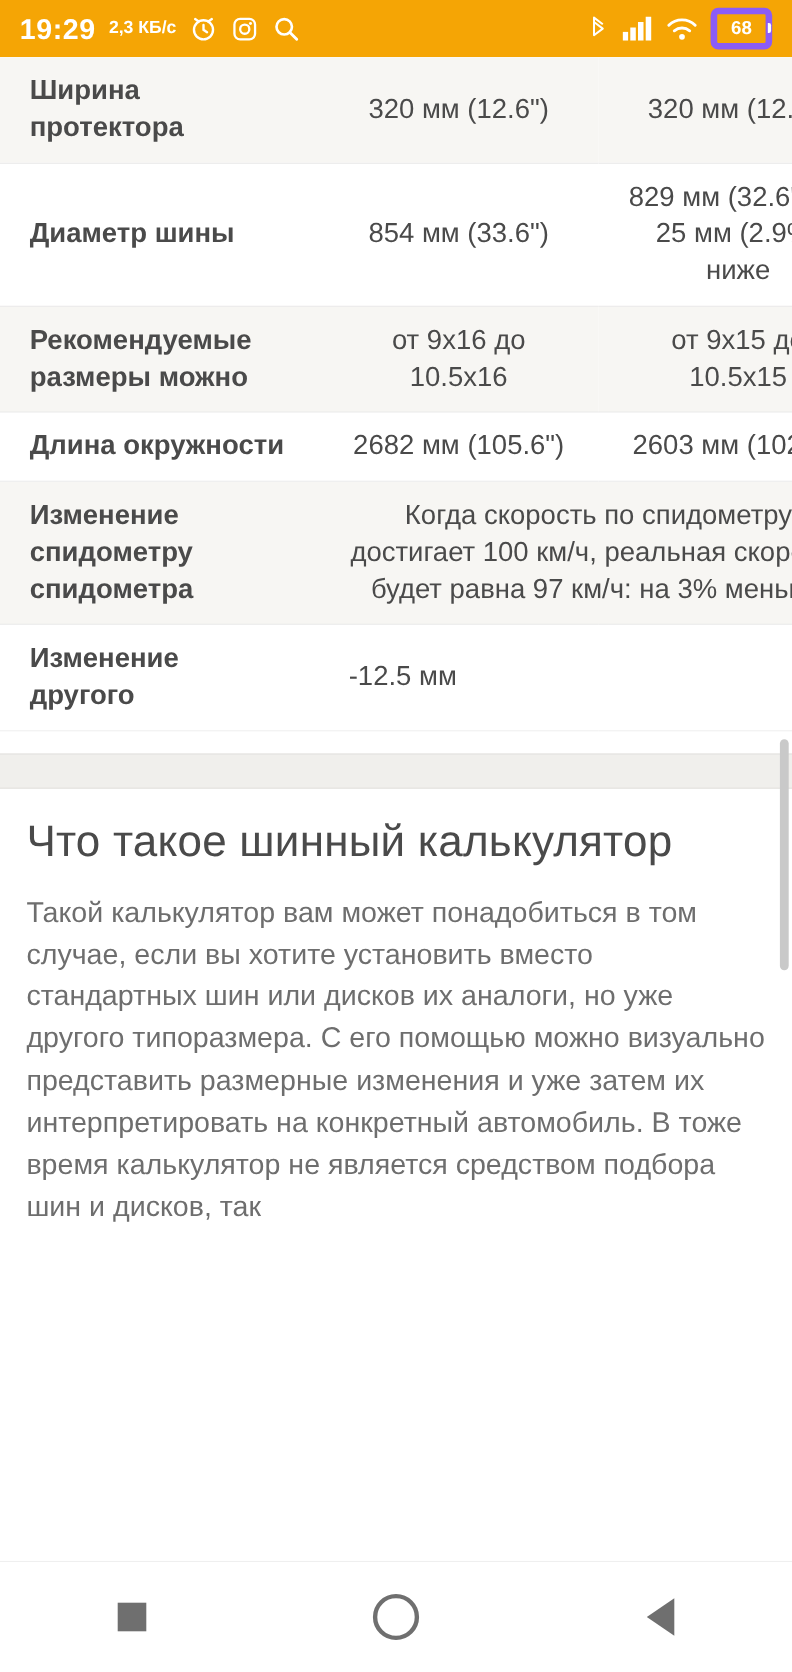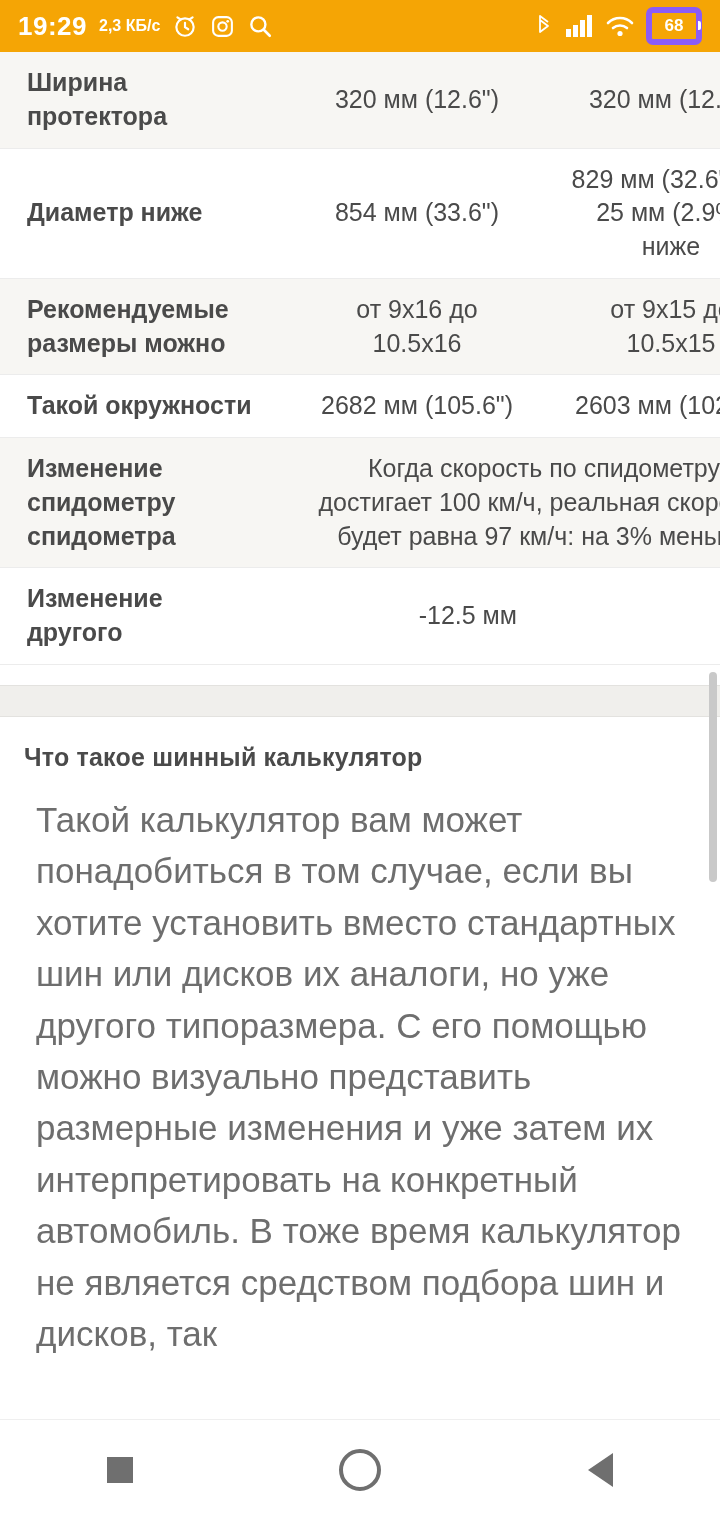--- a/index.html
+++ b/index.html
@@ -109,49 +109,49 @@
   td.val {
     text-align: center;
     width: 200px;
   }
   td.wide {
     text-align: center;
     padding-left: 26px;
     padding-right: 26px;
   }
   td.val-left {
-    text-align: right;
+    text-align: left;
     width: 200px;
   }
   .row-sep td { border-bottom: 1px solid #ececec; }
 
   .gap-band {
     height: 30px;
     background: #f0efec;
     border-top: 1px solid #e3e2df;
     border-bottom: 1px solid #e3e2df;
   }
   .gap-white {
     height: 20px;
     background: #ffffff;
   }
 
   .article {
     padding: 26px 24px 0 24px;
   }
   .article h2 {
     margin: 0 0 22px 0;
-    font-size: 25px;
+    font-size: 40px;
     color: #4a4a4a;
-    font-weight: bold;
+    font-weight: normal;
     letter-spacing: 0.2px;
   }
   .article p {
-    margin: 12px;
-    font-size: 35px;
+    margin: 0;
+    font-size: 26px;
     line-height: 1.47;
     color: #6e6e6e;
   }
 
   
   .scroll-thumb {
     position: absolute;
     right: 3px;
     top: 620px;
     width: 8px;
@@ -255,31 +255,31 @@
 <div class="page">
 
   <table class="spec">
     <tbody>
         <tr class="alt row-sep">
       <td class="label">Ширина протектора</td>
       <td class="val">320 мм (12.6")</td>
       <td class="val">320 мм (12.6")</td>
     </tr>
     <tr class="plain row-sep">
-      <td class="label">Диаметр ниже</td>
+      <td class="label">Диаметр шины</td>
       <td class="val">854 мм (33.6")</td>
       <td class="val">829 мм (32.6") на 25 мм (2.9%) ниже</td>
     </tr>
     <tr class="alt row-sep">
       <td class="label">Рекомендуемые размеры можно</td>
       <td class="val">от 9x16 до 10.5x16</td>
       <td class="val">от 9x15 до 10.5x15</td>
     </tr>
     <tr class="plain row-sep">
-      <td class="label">Такой окружности</td>
+      <td class="label">Длина окружности</td>
       <td class="val">2682 мм (105.6")</td>
       <td class="val">2603 мм (102.5")</td>
     </tr>
     <tr class="alt row-sep">
       <td class="label">Изменение спидометру спидометра</td>
       <td class="wide" colspan="2">Когда скорость по спидометру достигает 100 км/ч, реальная скорость будет равна 97 км/ч: на 3% меньше</td>
     </tr>
     <tr class="plain row-sep">
       <td class="label">Изменение другого</td>
       <td class="val-left">-12.5 мм</td>

